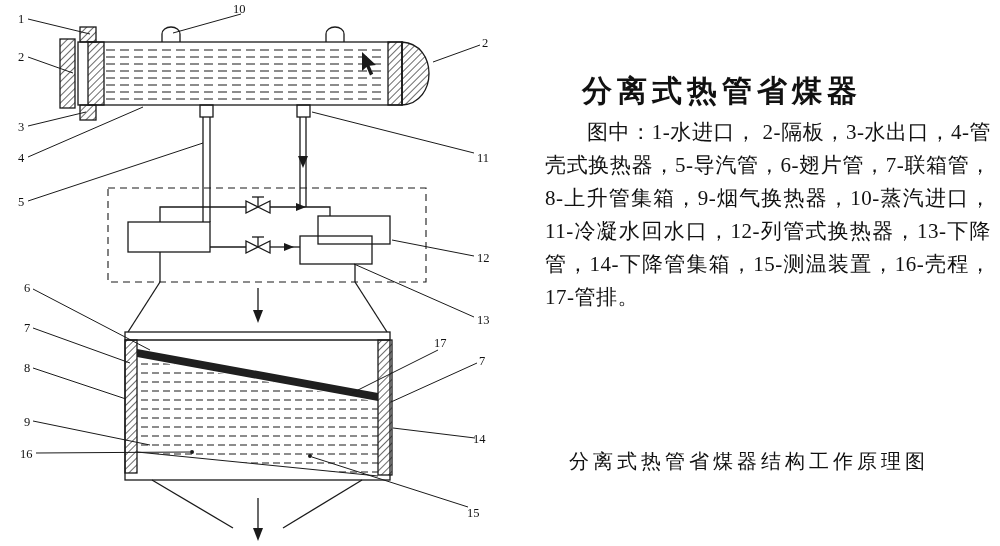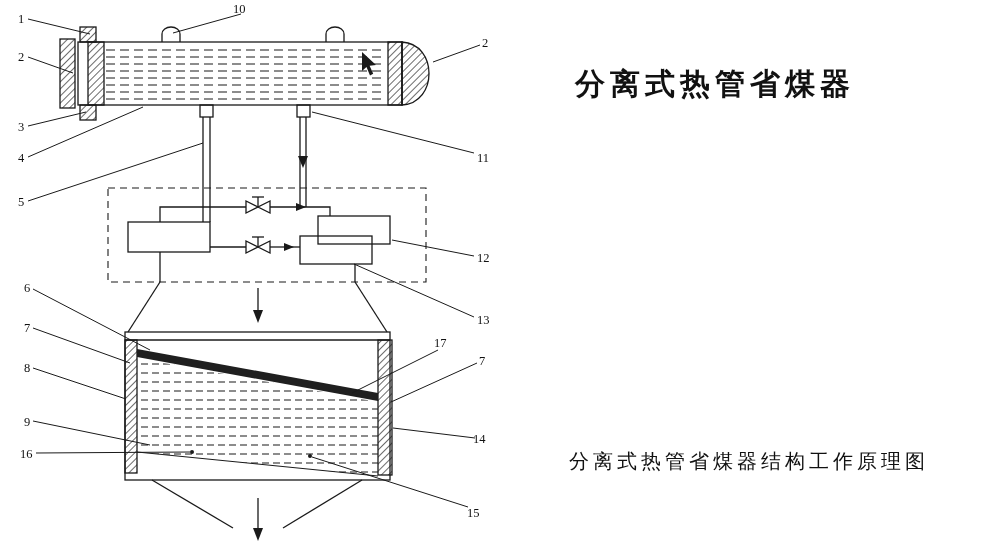--- a/index.html
+++ b/index.html
@@ -11,21 +11,21 @@
   .diagram .hatched{fill:url(#hatch);}
   .diagram polygon.solid,.diagram path.solid{fill:#1a1a1a;stroke:none;}
   .diagram .band{fill:#1f1f1f;stroke:none;}
   .diagram circle.dot{fill:#1a1a1a;stroke:none;}
   .diagram .dash{stroke-dasharray:9 5;stroke-width:1.15;}
   .diagram .tube{stroke-dasharray:7 4;stroke-width:1.15;}
   .diagram .dashbox{stroke-dasharray:7 5;stroke-width:1.1;}
   .diagram .leader{stroke-width:1;}
   .diagram text{fill:#111;stroke:none;font-family:"Liberation Serif","DejaVu Serif",serif;
     font-size:12.5px;}
-  .panel-title{position:absolute;left:575px;top:64px;margin:0;font-size:30px;font-weight:700;
+  .panel-title{position:absolute;left:575px;top:64px;margin:7px;font-size:30px;font-weight:700;
     letter-spacing:5px;white-space:nowrap;}
   .panel-legend{position:absolute;left:545px;top:116px;width:446px;margin:0;font-size:21px;
     line-height:33px;text-indent:2em;text-align:justify;letter-spacing:0.5px;}
   .panel-caption{position:absolute;left:553px;top:432px;margin:16px;font-size:20px;
     letter-spacing:4px;white-space:nowrap;}
 </style>
 </head>
 <body>
 
 <div class="page">
@@ -177,15 +177,16 @@
       <text x="434" y="347">17</text>
       <text x="479" y="365">7</text>
       <text x="473" y="443">14</text>
       <text x="467" y="517">15</text>
     </g>
 
     <path class="solid" d="M362,52 L362,71 L366.5,67 L370,75.5 L373.2,73.8 L369.6,65.8 L376,65 Z"></path>
   </svg>
 
   <h1 class="panel-title">分离式热管省煤器</h1>
+  <p class="panel-legend">图中：1-水进口， 2-隔板，3-水出口，4-管壳式换热器，5-导汽管，6-翅片管，7-联箱管，8-上升管集箱，9-烟气换热器，10-蒸汽进口，11-冷凝水回水口，12-列管式换热器，13-下降管，14-下降管集箱，15-测温装置，16-壳程，17-管排。</p>
   <p class="panel-caption">分离式热管省煤器结构工作原理图</p>
 
 </div>
 
 </body></html>

